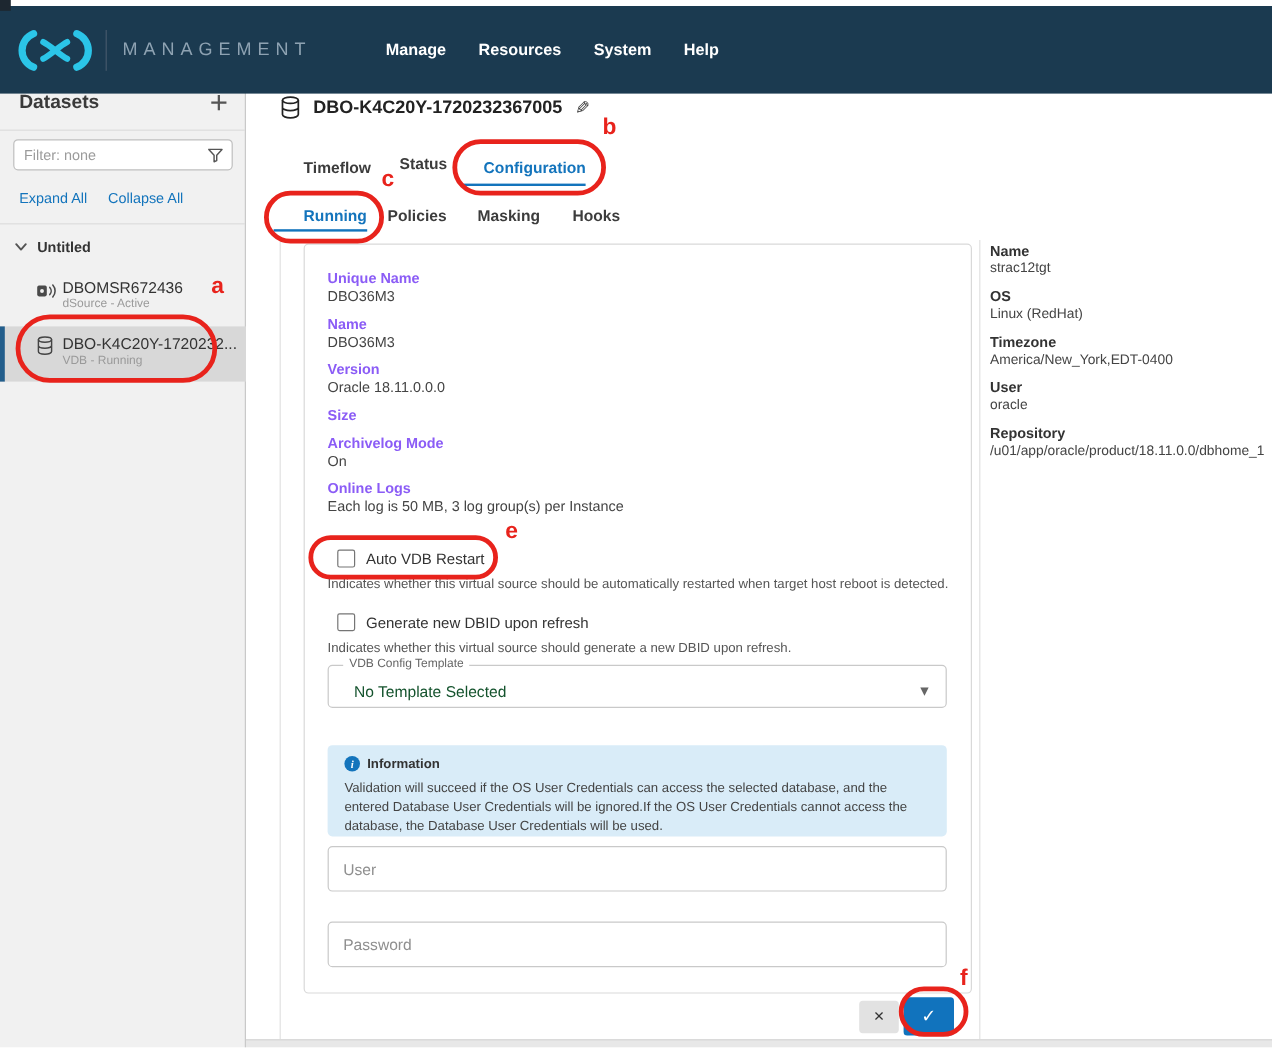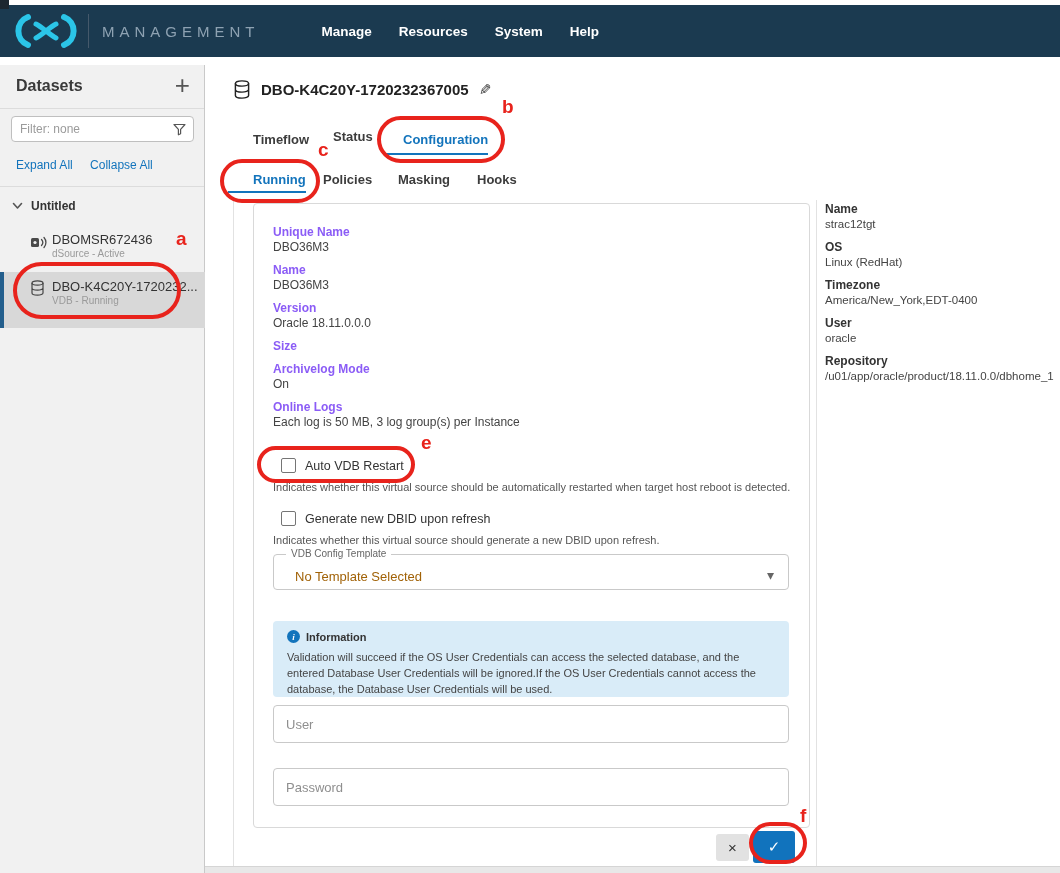--- a/index.html
+++ b/index.html
@@ -2,21 +2,21 @@
 <html><head>
 <meta charset="utf-8">
 <style>
   * { margin: 0; padding: 0; box-sizing: border-box; }
   html, body { width: 1060px; height: 873px; }
   body { font-family: "Liberation Sans", sans-serif; background: #ffffff; position: relative; overflow: hidden; }
   #app { position: absolute; inset: 0; }
 
   
   .corner-sq { position: absolute; left: 0; top: 0; width: 9px; height: 9px; background: #1d2730; z-index: 6; }
-  .navbar { position: absolute; left: 0; top: 5px; width: 1060px; height: 52px; background: #1b3a50; display: flex; align-items: center; z-index: 5; }
+  .navbar { position: absolute; left: 0; top: 5px; width: 1060px; height: 73px; background: #1b3a50; display: flex; align-items: center; z-index: 5; }
   .logo { margin-left: 14px; width: 64px; height: 36px; flex: 0 0 auto; }
   .nav-divider { width: 1px; height: 34px; background: #45596b; margin-left: 10px; }
   .brand { color: #8ea2b2; font-size: 15px; letter-spacing: 5px; margin-left: 13px; font-weight: 400; }
   .nav-menu { display: flex; gap: 27px; margin-left: 62px; }
   .nav-item { color: #ffffff; font-size: 13.5px; font-weight: 700; cursor: pointer; }
 
   
   .sidebar { position: absolute; left: 0; top: 65px; width: 205px; height: 808px; background: #f1f1f1; border-right: 1px solid #c9c9c9; }
   .sb-header { position: absolute; left: 0; top: 0; width: 100%; height: 43px; }
   .sb-title { position: absolute; left: 16px; top: 12px; font-size: 16px; font-weight: 700; color: #3a3a3a; }
@@ -28,21 +28,21 @@
   .sb-filter svg { position: absolute; right: 7px; top: 6px; }
   .sb-links { position: absolute; left: 16px; top: 93px; font-size: 12px; }
   .sb-link { color: #1374bc; cursor: pointer; margin-right: 14px; }
   .sb-group { position: absolute; left: 12px; top: 134px; display: flex; align-items: center; gap: 8px; cursor: pointer; }
   .sb-group-label { font-size: 12px; font-weight: 700; color: #333; }
   .tree-item { position: absolute; left: 0; width: 205px; cursor: pointer; }
   .tree-item .icon { position: absolute; left: 30px; top: 3px; }
   .ti-name { position: absolute; left: 52px; top: 0; font-size: 13px; color: #333; white-space: nowrap; }
   .ti-status { position: absolute; left: 52px; top: 16px; font-size: 10px; color: #9a9a9a; white-space: nowrap; }
   .item-dsource { top: 167px; height: 34px; }
-  .item-vdb { top: 207px; height: 56px; background: #d8d8d8; border-left: 4px solid #235e8c; }
+  .item-vdb { top: 207px; height: 46px; background: #d8d8d8; border-left: 4px solid #235e8c; }
   .item-vdb .icon { left: 26px; top: 8px; }
   .item-vdb .ti-name { left: 48px; top: 7px; }
   .item-vdb .ti-status { left: 48px; top: 23px; }
 
   
   .page-title-row { position: absolute; left: 233px; top: 79px; display: flex; align-items: center; gap: 10px; }
   .page-title { font-size: 15px; font-weight: 700; color: #222; }
   .edit-icon { font-size: 15px; color: #333; cursor: pointer; transform: scaleX(-1); display: inline-block; }
   .tab { position: absolute; font-size: 13px; font-weight: 700; color: #3c3c3c; cursor: pointer; white-space: nowrap; }
   .tab.active { color: #1374bc; }
@@ -58,21 +58,21 @@
   .flabel { font-size: 12px; font-weight: 700; color: #8b5cf6; line-height: 15px; }
   .fvalue { font-size: 12px; color: #444; line-height: 15px; }
 
   .cb-row { position: absolute; left: 27px; display: flex; align-items: center; gap: 9px; cursor: pointer; }
   .cb-box { width: 15px; height: 15px; border: 1.5px solid #757575; border-radius: 2px; background: #fff; flex: 0 0 auto; }
   .cb-label { font-size: 12.5px; color: #333; }
   .helper { position: absolute; left: 19px; font-size: 11px; color: #555; white-space: nowrap; }
 
   .select-field { position: absolute; left: 19px; top: 350px; width: 516px; height: 36px; border: 1px solid #c9c9c9; border-radius: 4px; cursor: pointer; }
   .select-legend { position: absolute; left: 12px; top: -7px; background: #fff; padding: 0 5px; font-size: 10px; color: #666; }
-  .select-value { position: absolute; left: 21px; top: 14px; font-size: 13px; color: #a16207; }
+  .select-value { position: absolute; left: 21px; top: 14px; font-size: 13px; color: #14532d; }
   .select-caret { position: absolute; right: 14px; top: 12px; font-size: 14px; color: #666; }
 
   .info-box { position: absolute; left: 19px; top: 417px; width: 516px; height: 76px; background: #d9ecf8; border-radius: 4px; padding: 9px 14px; }
   .info-title-row { display: flex; align-items: center; gap: 6px; }
   .info-i { width: 13px; height: 13px; border-radius: 50%; background: #1374bc; color: #fff; font-size: 9px; font-weight: 700; display: flex; align-items: center; justify-content: center; font-family: "Liberation Serif", serif; font-style: italic; }
   .info-title { font-size: 11px; font-weight: 700; color: #333; }
   .info-body { margin-top: 6px; font-size: 11px; color: #444; line-height: 16px; width: 492px; }
 
   .text-input { position: absolute; left: 19px; width: 516px; height: 38px; border: 1px solid #c9c9c9; border-radius: 4px; background: #fff; }
   .text-input input { position: absolute; left: 12px; top: 0; width: 490px; height: 36px; border: 0; outline: 0; font-size: 13px; color: #333; background: transparent; font-family: "Liberation Sans", sans-serif; }

